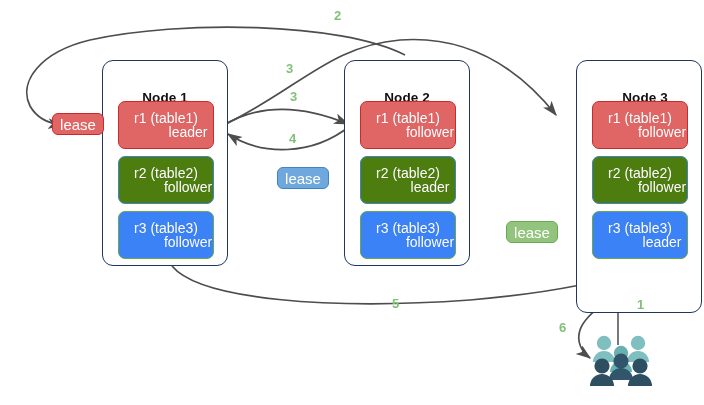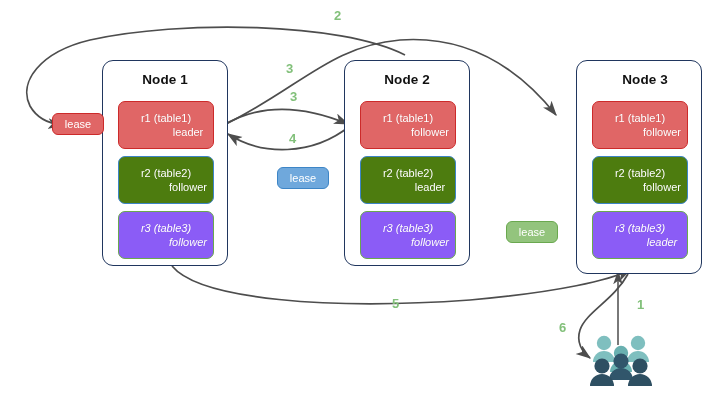--- a/index.html
+++ b/index.html
@@ -20,52 +20,52 @@
     border:1.6px solid #20365e;
     border-radius:11px;
     background:#ffffff;
     z-index:2;
   }
   .node-title{
     text-align:center;
     font-weight:bold;
     font-size:13.5px;
     color:#111111;
-    margin-top:11px;
+    margin-top:29px;
     letter-spacing:0.1px;
   }
   .replica{
     position:absolute;
     left:15px;
     width:96px;
     height:48px;
     border-radius:7px;
     box-sizing:border-box;
     display:flex;
     flex-direction:column;
     align-items:center;
     justify-content:center;
     color:#ffffff;
-    font-size:11px;
+    font-size:14px;
     line-height:14px;
     text-align:center;
     text-shadow:0 0 1px rgba(0,0,0,.12);
   }
   .replica .l2{display:block;margin-left:44px;}
   .r-red{background:#e06666;border:1.4px solid #cc2a2a;}
   .r-blue{background:#4d7c0f;border:1.4px solid #3d85c6;}
-  .r-green{background:#8b5cf6;border:1.4px solid #6aa84f;font-style:italic;}
+  .r-green{background:#3b82f6;border:1.4px solid #6aa84f;}
 
   .lease{
     position:absolute;
     border-radius:6px;
     box-sizing:border-box;
     display:flex;align-items:center;justify-content:center;
     color:#ffffff;
-    font-size:11px;
+    font-size:15px;
     z-index:2;
     padding:0 6px;
   }
   .lease-red{background:#e06666;border:1.4px solid #cc2a2a;}
   .lease-blue{background:#6fa8dc;border:1.4px solid #3d85c6;}
   .lease-green{background:#93c47d;border:1.4px solid #6aa84f;}
 
   .step{
     position:absolute;
     color:#82c07a;
@@ -127,21 +127,21 @@
     <div class="replica r-blue" style="top:95px;">
       <span>r2 (table2)</span>
       <span class="l2">leader</span>
     </div>
     <div class="replica r-green" style="top:150px;">
       <span>r3 (table3)</span>
       <span class="l2">follower</span>
     </div>
   </div>
 
-  <div class="node" id="node3" style="left:576px;top:60px;width:126px;height:214px;padding-left:12px;">
+  <div class="node" id="node3" style="left:576px;top:60px;width:126px;height:253px;padding-left:12px;">
     <div class="node-title">Node 3</div>
     <div class="replica r-red" style="top:40px;">
       <span>r1 (table1)</span>
       <span class="l2">follower</span>
     </div>
     <div class="replica r-blue" style="top:95px;">
       <span>r2 (table2)</span>
       <span class="l2">follower</span>
     </div>
     <div class="replica r-green" style="top:150px;">

